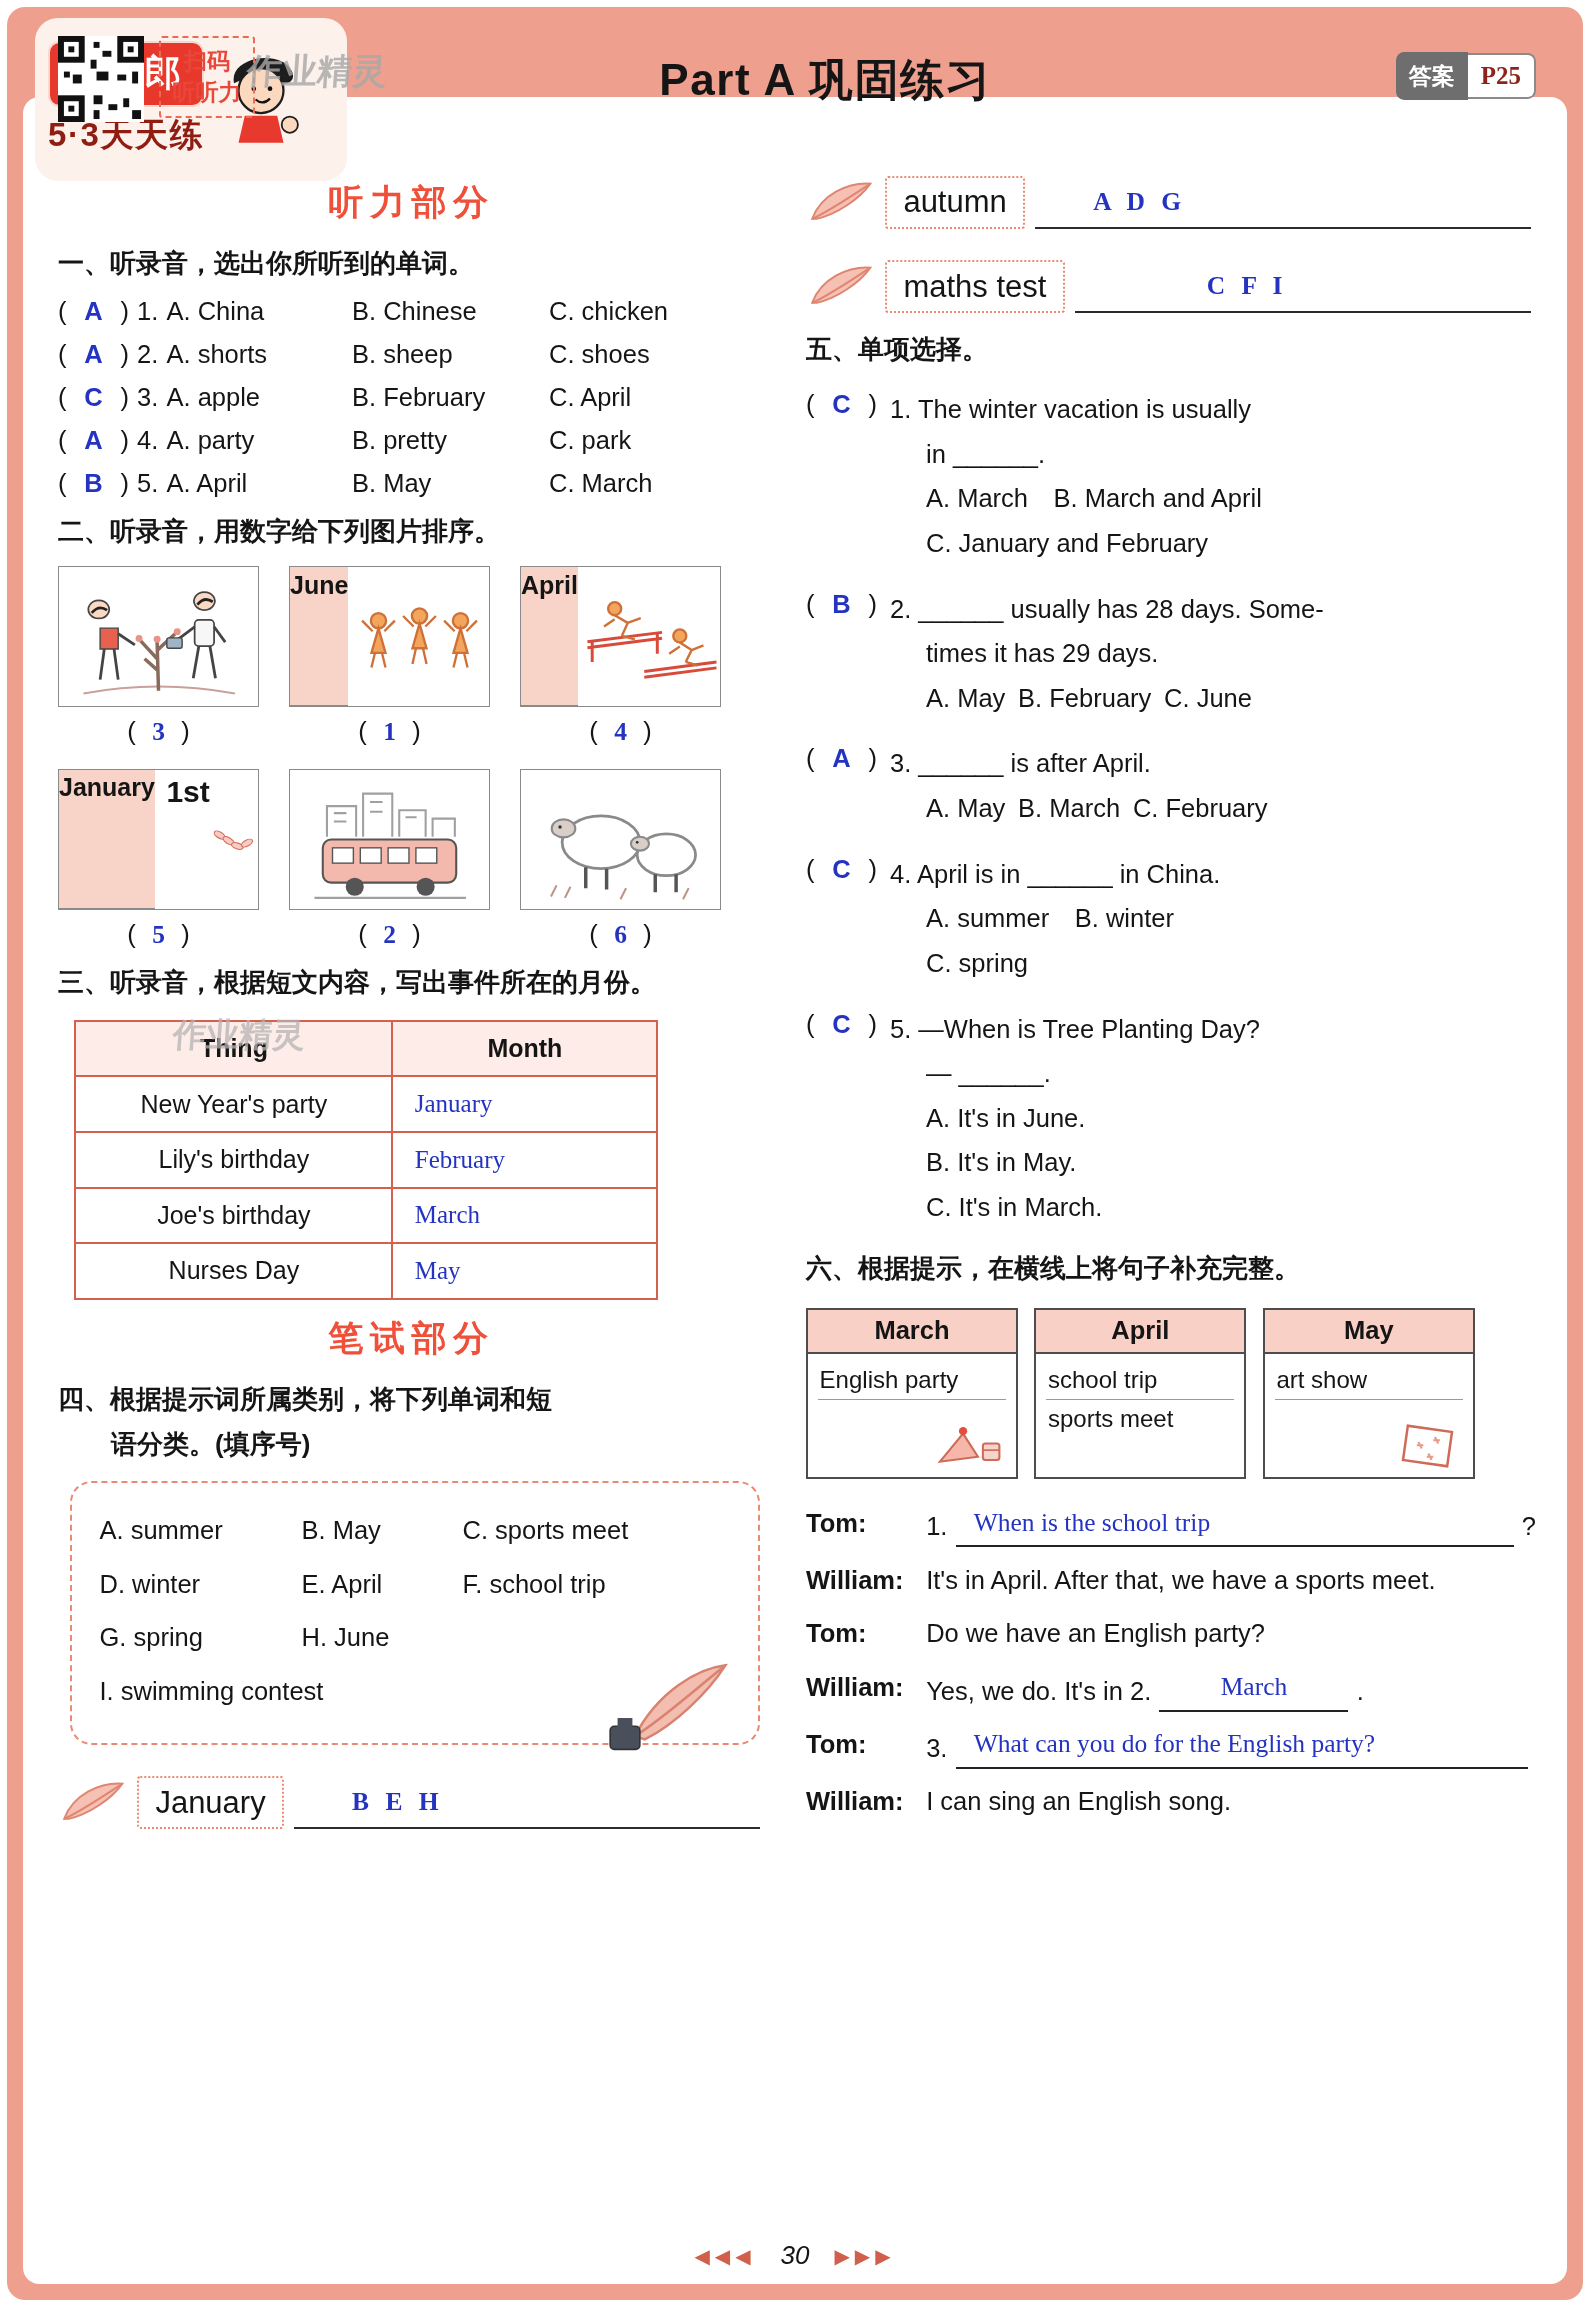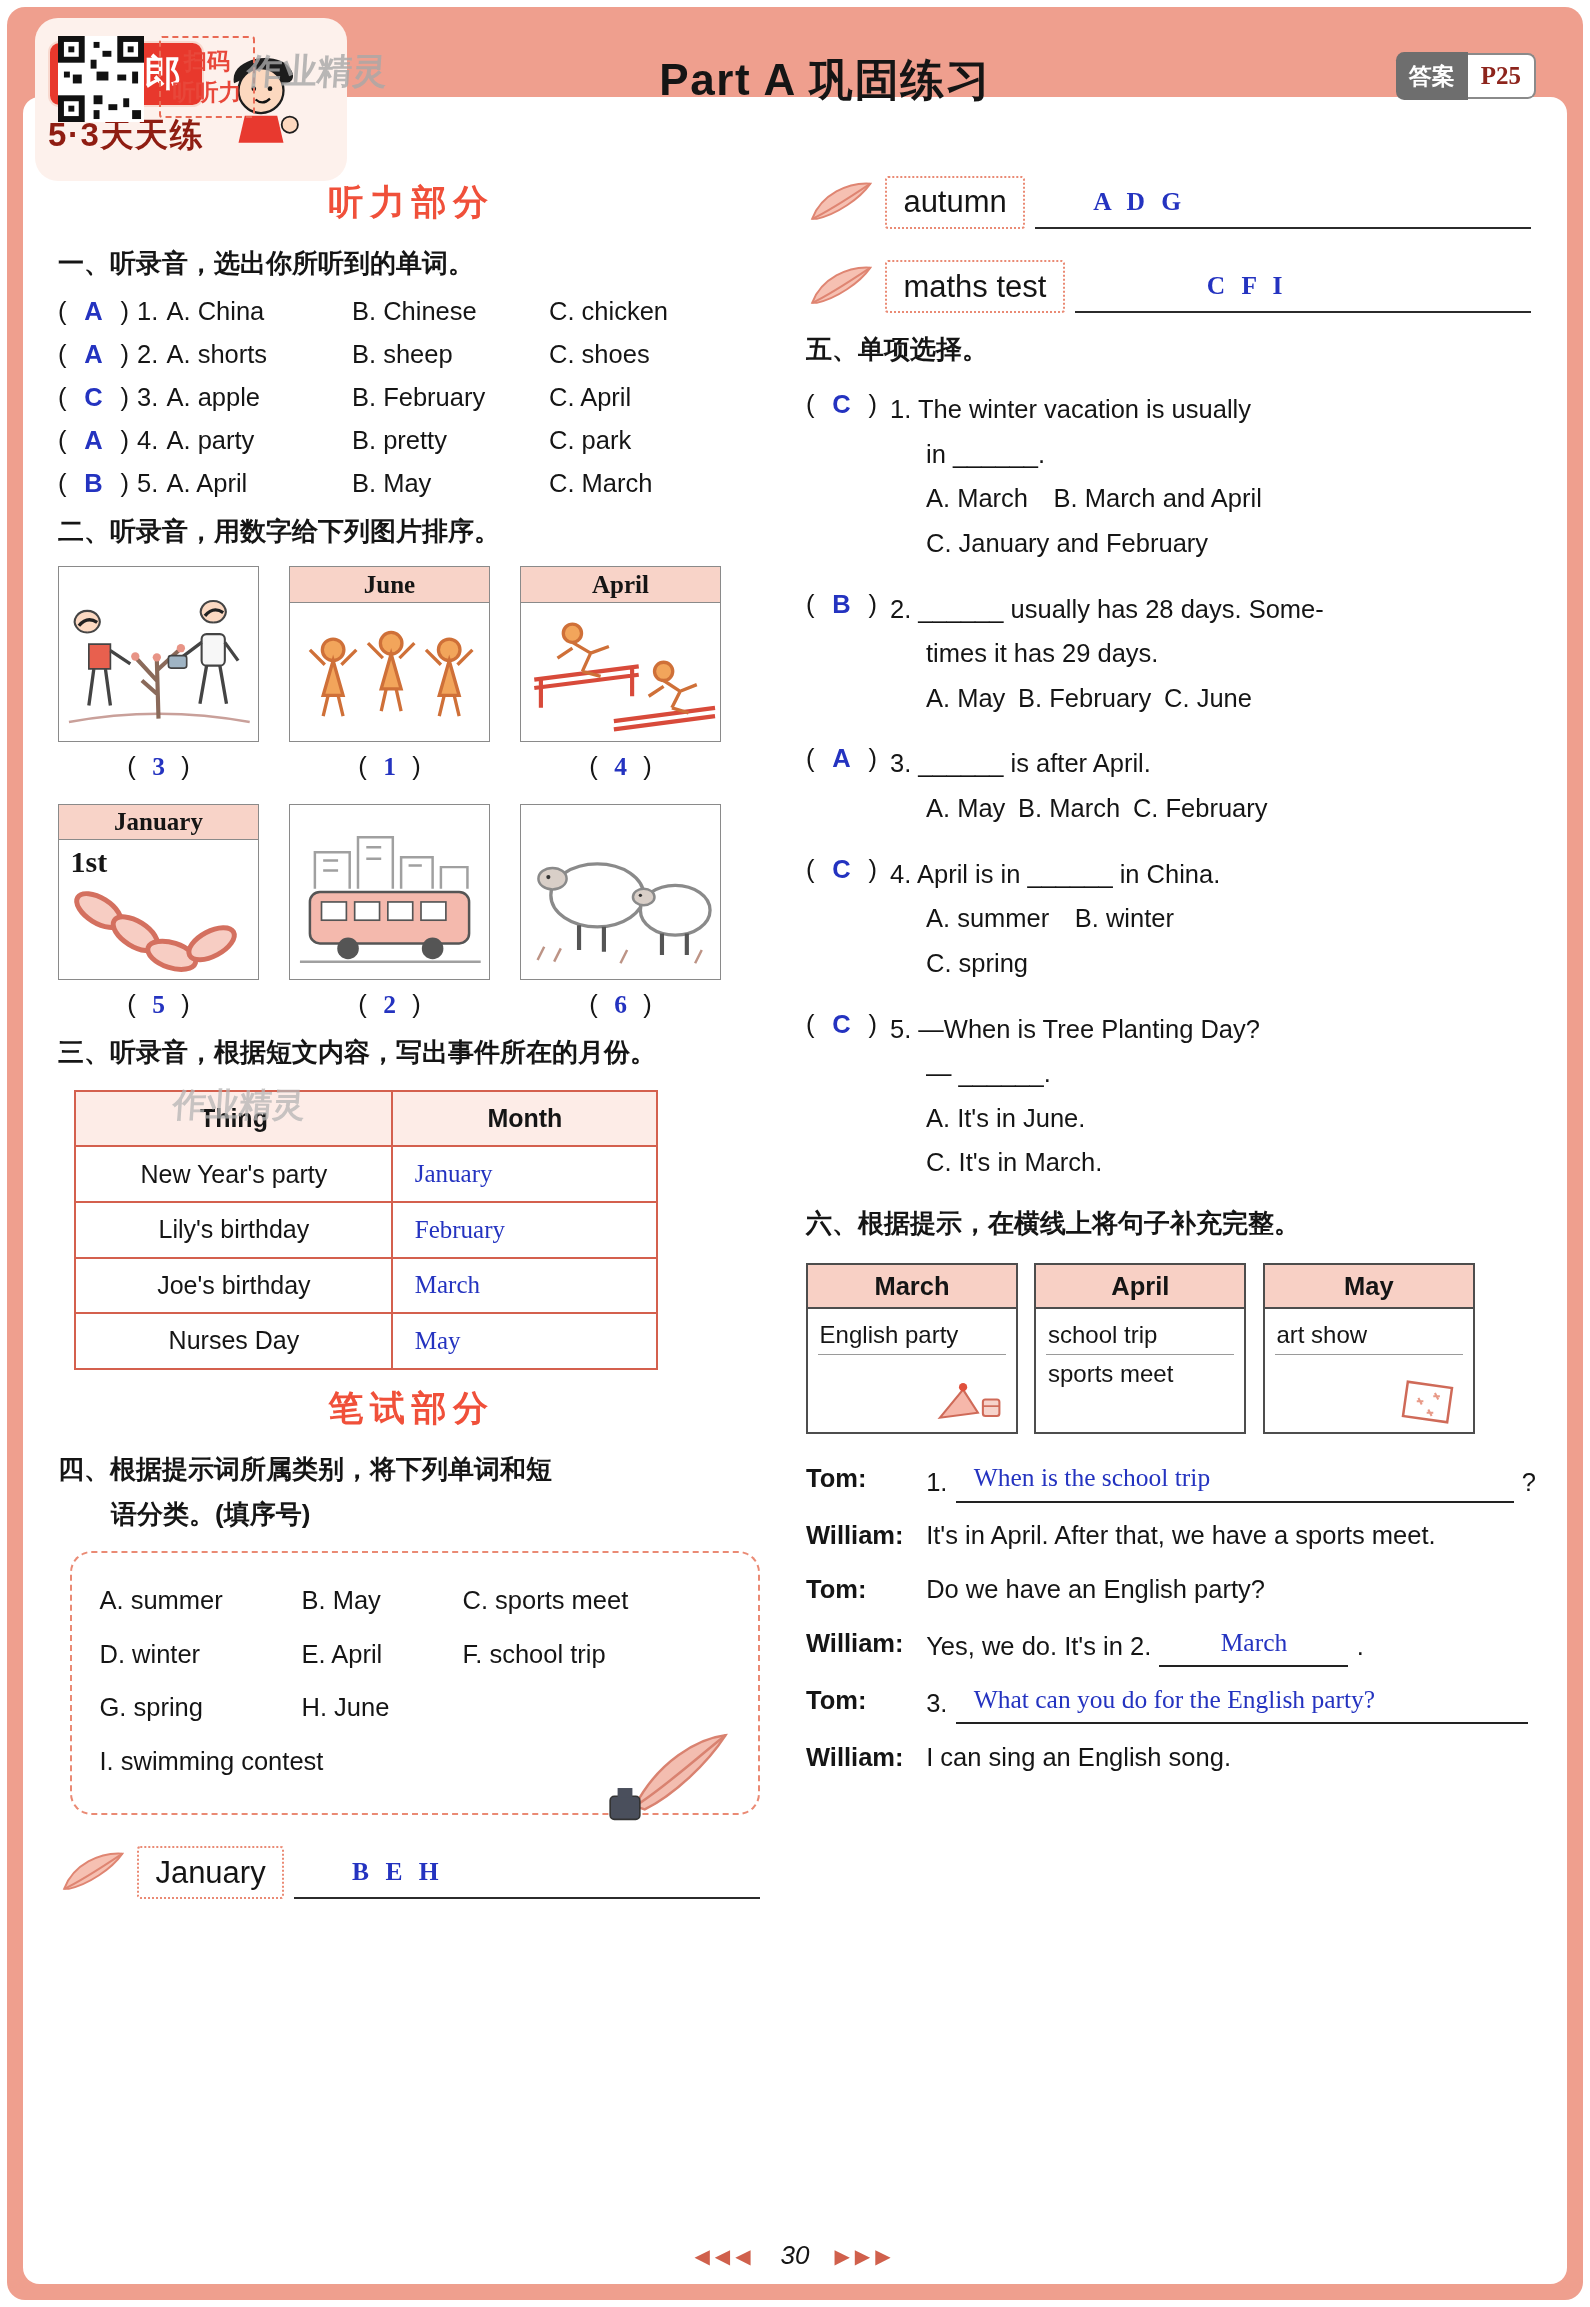--- a/index.html
+++ b/index.html
@@ -40,21 +40,21 @@
   
   .choice-row{display:grid;grid-template-columns:79px 215px 197px auto;align-items:baseline;font-size:25.5px;margin:14px 0;}
   .marker{display:inline-flex;justify-content:space-between;width:71px;font-size:25.5px;}
   .marker::before{content:"(";}
   .marker::after{content:")";}
   .marker .blue{font-weight:bold;padding:0 5px;}
   .qnum{margin-right:8.2px;}
   
   .pic-grid{display:grid;grid-template-columns:repeat(3,201px);column-gap:30px;row-gap:21.4px;margin:15px 0 6.6px;}
   .pic-cell{display:flex;flex-direction:column;align-items:center;gap:10px;}
-  .pic-card{width:201px;height:176px;border:1.6px solid #8a8a8a;background:#fff;display:flex;flex-direction:column;overflow:hidden;font-family:Liberation Serif, serif;}
+  .pic-card{width:201px;height:141px;border:1.6px solid #8a8a8a;background:#fff;display:flex;overflow:hidden;}
   .pic-header{background:#f8d3c8;border-bottom:1.6px solid #8a8a8a;text-align:center;font-weight:bold;font-size:25px;padding:3.3px 0;}
   .pic-sub{font-weight:bold;font-size:30px;margin:5px 0 0 11.5px;}
   .pic-body{flex:1;display:flex;align-items:center;justify-content:center;}
   .pic-body svg{width:100%;height:100%;}
   .pcap{display:flex;justify-content:center;gap:16.4px;font-size:25.5px;}
   .pcap::before{content:"(";}
   .pcap::after{content:")";}
   .pcap .blue{font-weight:bold;}
   
   .table-wrap{position:relative;margin:18px 0 8.2px 16.4px;width:584px;}
@@ -503,20 +503,21 @@
           </div>
         </div>
         <div class="mc-item">
           <span class="marker">
               <span class="blue">C</span>
             </span>
           <div class="mc-lines">
             <div class="mc-line">5. —When is Tree Planting Day?</div>
             <div class="mc-line sub">— ______.</div>
             <div class="mc-line sub">A. It's in June.</div>
+            <div class="mc-line sub">B. It's in May.</div>
             <div class="mc-line sub">C. It's in March.</div>
           </div>
         </div>
 
         <div class="q-title">六、根据提示，在横线上将句子补充完整。</div>
 
         <div class="cards">
           <div class="mcard">
             <div class="mcard-h">March</div>
             <div class="mcard-b">

